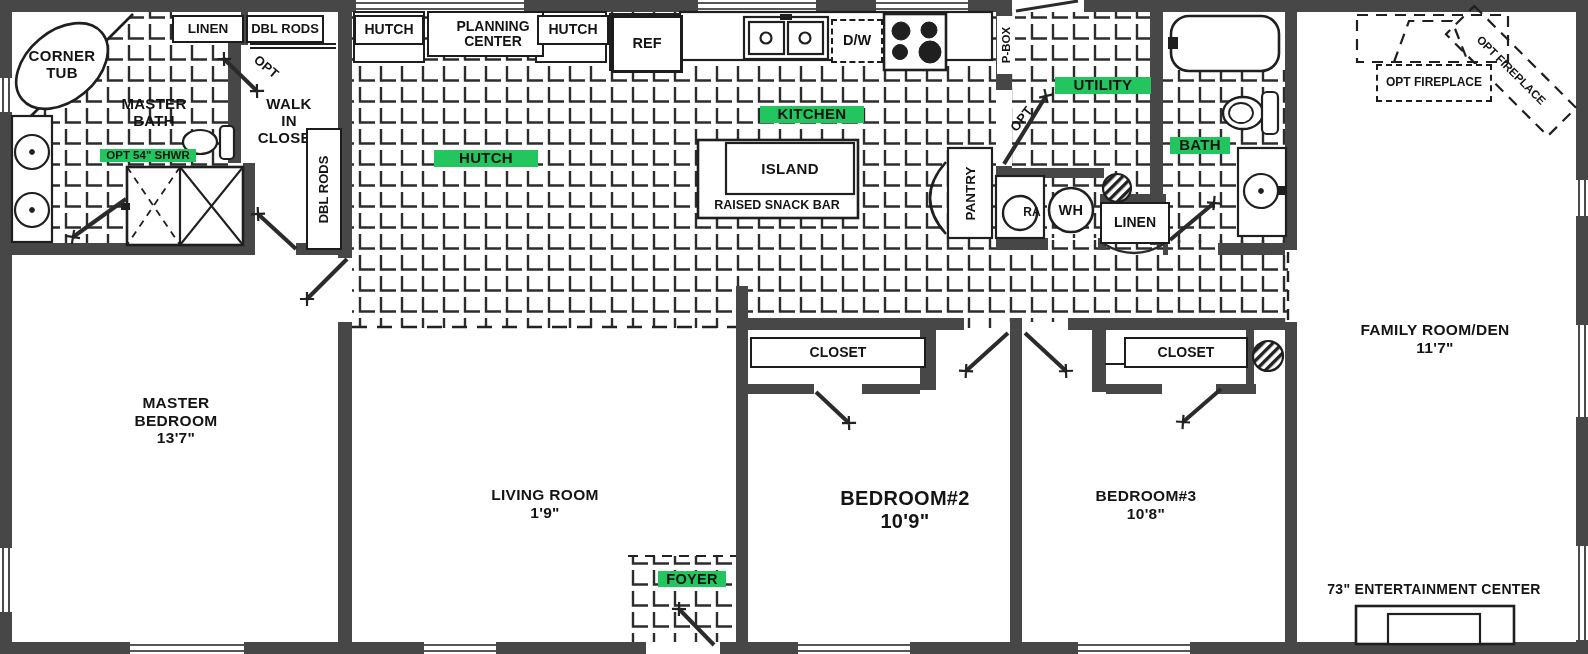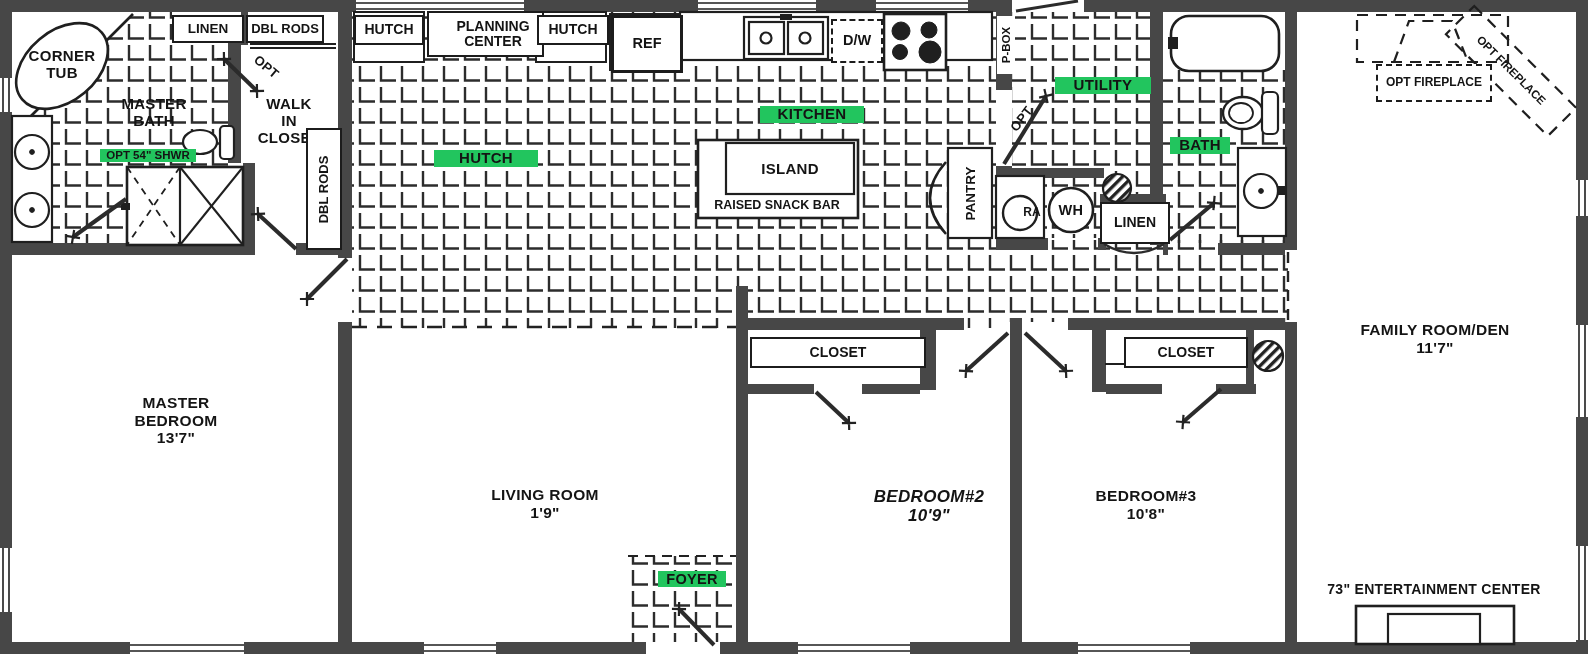--- a/index.html
+++ b/index.html
@@ -265,20 +265,20 @@
   <div class="box dashedbox" style="left:1376px;top:64px;width:112px;height:34px;font-size:12px;letter-spacing:0;">OPT FIREPLACE</div>
   <div class="lbl" style="left:1455px;top:64px;width:112px;font-size:11.5px;letter-spacing:0;transform:rotate(45deg);">OPT FIREPLACE</div>
   <div class="lbl" style="left:1340px;top:321px;width:190px;font-size:15.5px;">FAMILY ROOM/DEN
 11'7"</div>
 
   <div class="lbl" style="left:468px;top:486px;width:154px;font-size:15.5px;">LIVING ROOM
 1'9"</div>
   <div class="lbl bg" style="left:658px;top:571px;width:64px;font-size:14.5px;">FOYER</div>
   <div class="box" style="left:750px;top:337px;width:172px;height:27px;font-size:14px;">CLOSET</div>
   <div class="box" style="left:1124px;top:337px;width:120px;height:27px;font-size:14px;">CLOSET</div>
-  <div class="lbl" style="left:852px;top:487px;width:154px;font-size:17px;font-style:italic;">BEDROOM#2
+  <div class="lbl" style="left:828px;top:487px;width:154px;font-size:20px;">BEDROOM#2
 10'9"</div>
   <div class="lbl" style="left:1069px;top:487px;width:154px;font-size:15.5px;">BEDROOM#3
 10'8"</div>
   <div class="lbl" style="left:1288px;top:582px;width:292px;font-size:14px;">73" ENTERTAINMENT CENTER</div>
 </div>
 
 </div>
 
 </body></html>

